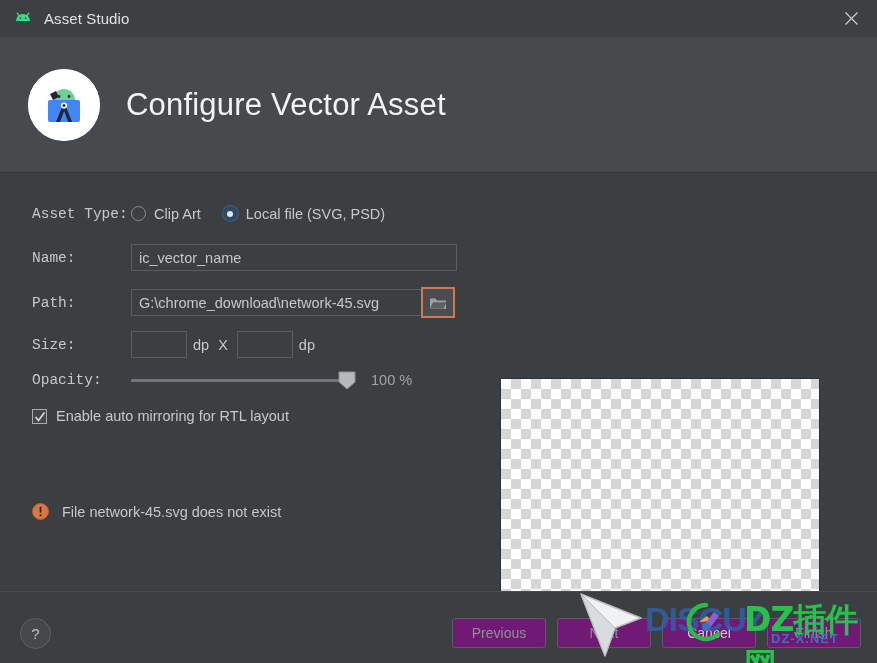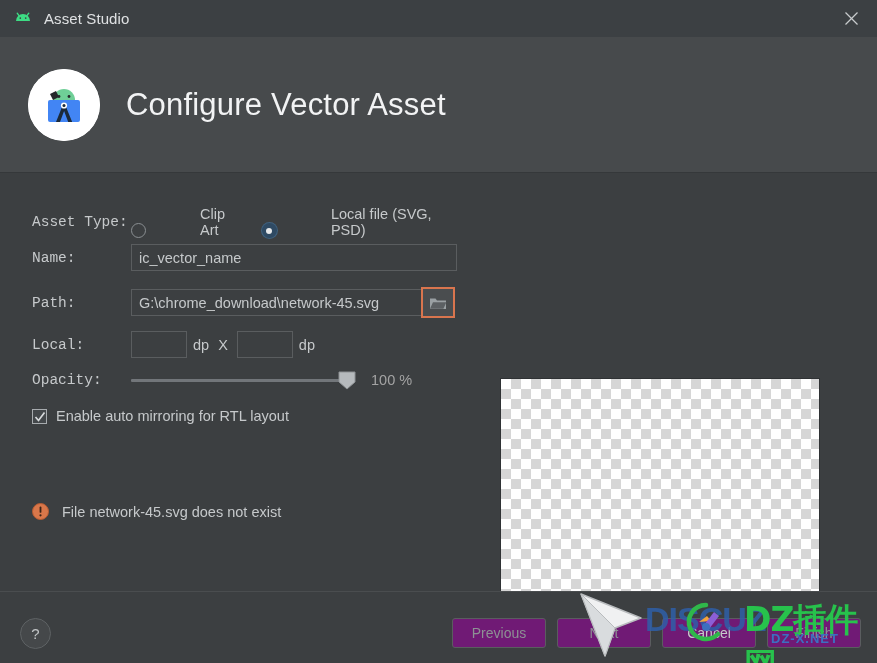--- a/index.html
+++ b/index.html
@@ -55,21 +55,21 @@
   .row-assettype{top:33px;}
   .row-name{top:71px;}
   .row-path{top:114px;}
   .row-size{top:158px;}
   .row-opacity{top:198px;}
   .row-mirror{top:235px;}
 
   .lbl-col{width:99px;flex:0 0 auto;font-family:Liberation Mono, monospace;}
 
   
-  .radio-wrap{display:flex;align-items:flex-end;cursor:pointer;margin-right:22px;gap:46px;}
+  .radio-wrap{display:flex;align-items:flex-start;cursor:pointer;margin-right:22px;}
   .radio{
     width:15px;height:15px;border-radius:50%;
     border:1.6px solid #8a8f92;box-sizing:border-box;margin-right:8px;flex:0 0 auto;
   }
   .radio.sel{
     border:none;background:#2f4a63;position:relative;
     box-shadow:0 0 0 1px #3f617e;
   }
   .radio.sel:after{
     content:"";position:absolute;left:4.5px;top:4.5px;width:6px;height:6px;border-radius:50%;
@@ -240,21 +240,21 @@
         <div class="tinput path">G:\chrome_download\network-45.svg</div>
         <div class="browse-btn">
           <svg width="18" height="15" viewBox="0 0 18 15">
             <path d="M1 3.5 h5.5 l1.5 2 H17 v8.5 H1 z" fill="#9aa0a3"></path>
             <path d="M1 13.8 L4 7.2 H17.4 L14.4 13.8 z" fill="#5c6063"></path>
           </svg>
         </div>
       </div>
 
       <div class="row row-size">
-        <div class="lbl lbl-col">Local:</div>
+        <div class="lbl lbl-col">Size:</div>
         <div class="sz-input"></div>
         <div class="sz-unit">dp</div>
         <div class="sz-x">X</div>
         <div class="sz-input"></div>
         <div class="sz-unit">dp</div>
       </div>
 
       <div class="row row-opacity">
         <div class="lbl lbl-col">Opacity:</div>
         <div class="slider">

